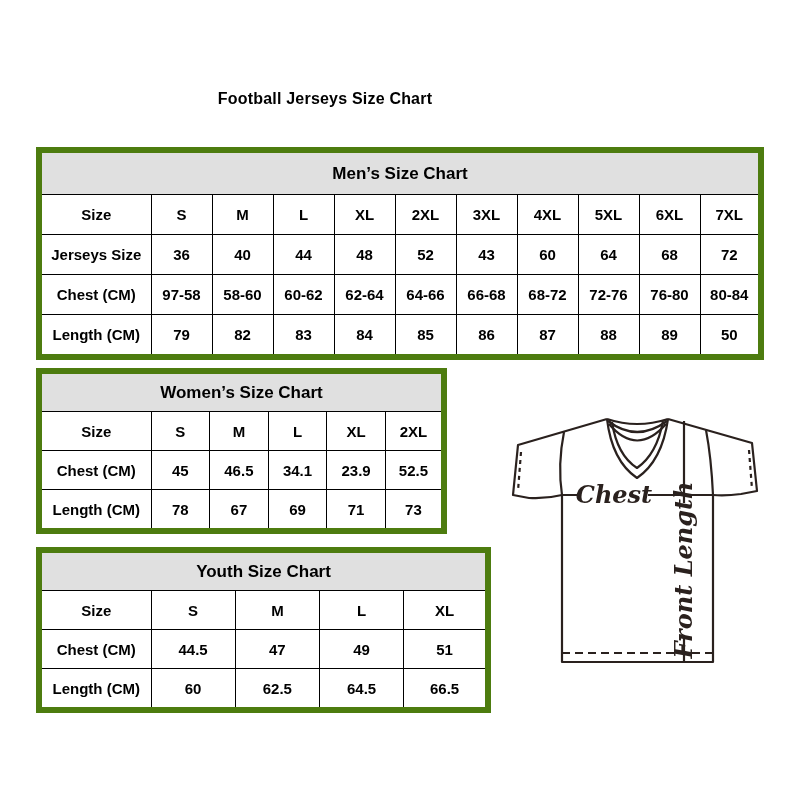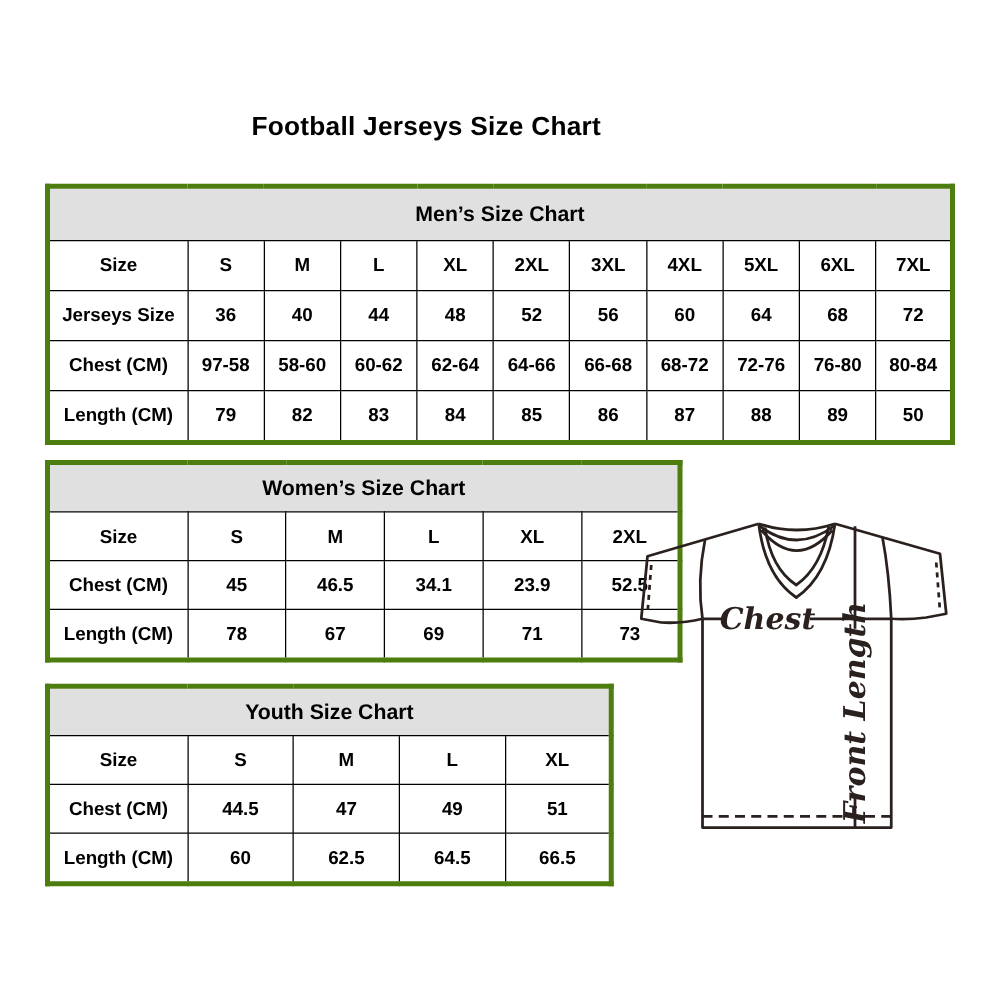--- a/index.html
+++ b/index.html
@@ -1,28 +1,28 @@
 <!DOCTYPE html>
 <html><head>
 <meta charset="utf-8">
 <style>
   html,body{margin:0;padding:0;background:#fff;}
   .page{position:relative;width:800px;height:800px;background:#ffffff;overflow:hidden;
         font-family:"Liberation Sans",sans-serif;color:#000;}
   .title{position:absolute;top:90px;left:0;width:650px;text-align:center;
-         font-size:21px;font-weight:bold;letter-spacing:0.2px;margin-left:16px;}
+         font-size:16px;font-weight:bold;letter-spacing:0.2px;}
   table.tbl{position:absolute;border-collapse:collapse;table-layout:fixed;
-            border:4px solid #4d7c0f;background:#fff;}
+            border:6px solid #4d7c0f;background:#fff;}
   .tbl td{border:1.5px solid #000;text-align:center;vertical-align:middle;
           font-weight:bold;font-size:15px;color:#000;padding:0;overflow:hidden;}
   .tbl td.ttl{background:#e0e0e0;font-size:17px;height:41px;}
   .tbl col:first-child{width:112px;}
   #tbl0{left:36px;top:147px;width:728px;}
   #tbl0 tr.r td{height:39px;}
-  #tbl1{left:36px;top:368px;width:510px;}
+  #tbl1{left:36px;top:368px;width:411px;}
   #tbl2{left:36px;top:547px;width:455px;}
   #tbl1 td.ttl,#tbl2 td.ttl{height:37px;}
   #tbl1 tr.r td,#tbl2 tr.r td{height:38px;}
   .jersey{position:absolute;left:502px;top:407px;width:264px;height:264px;}
 </style>
 </head>
 <body>
 
 <div class="page">
 
@@ -59,21 +59,21 @@
           <td>6XL</td>
           <td>7XL</td>
         </tr>
         <tr class="r">
           <td>Jerseys Size</td>
           <td>36</td>
           <td>40</td>
           <td>44</td>
           <td>48</td>
           <td>52</td>
-          <td>56</td>
+          <td>43</td>
           <td>60</td>
           <td>64</td>
           <td>68</td>
           <td>72</td>
         </tr>
         <tr class="r">
           <td>Chest (CM)</td>
           <td>97-58</td>
           <td>58-60</td>
           <td>60-62</td>

